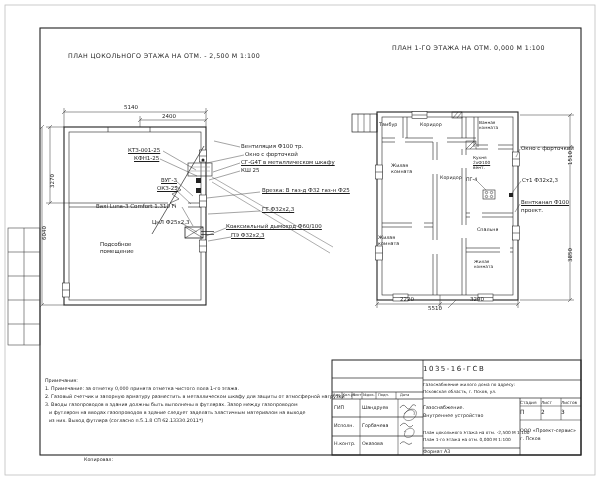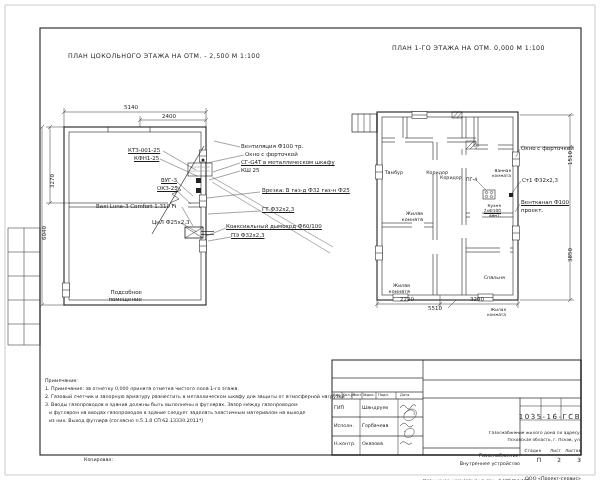--- a/index.html
+++ b/index.html
@@ -2,21 +2,21 @@
 <html><head>
 <meta charset="utf-8">
 <style>
   html,body{margin:0;padding:0;background:#e8e8e8;}
   .sheet{position:relative;width:600px;height:480px;background:#ffffff;overflow:hidden;
          font-family:"DejaVu Sans",sans-serif;color:#1c1c1c;}
   svg.lines{position:absolute;left:0;top:0;pointer-events:none;}
   .lbl{position:absolute;white-space:nowrap;font-size:5.5px;line-height:1.2;color:#1c1c1c;}
   .t{font-size:6.3px;letter-spacing:.4px;}
   .u{text-decoration:underline;}
-  .c{text-align:right;margin-top:48px;}
+  .c{text-align:left;}
   .rot{transform:rotate(-90deg);transform-origin:0 0;}
   .tiny{font-size:4.3px;}
   .sm{font-size:4.8px;}
   .md{font-size:5.8px;}
   .num{font-size:7px;letter-spacing:1.5px;}
 </style>
 </head>
 <body>
 
 <div class="sheet">

